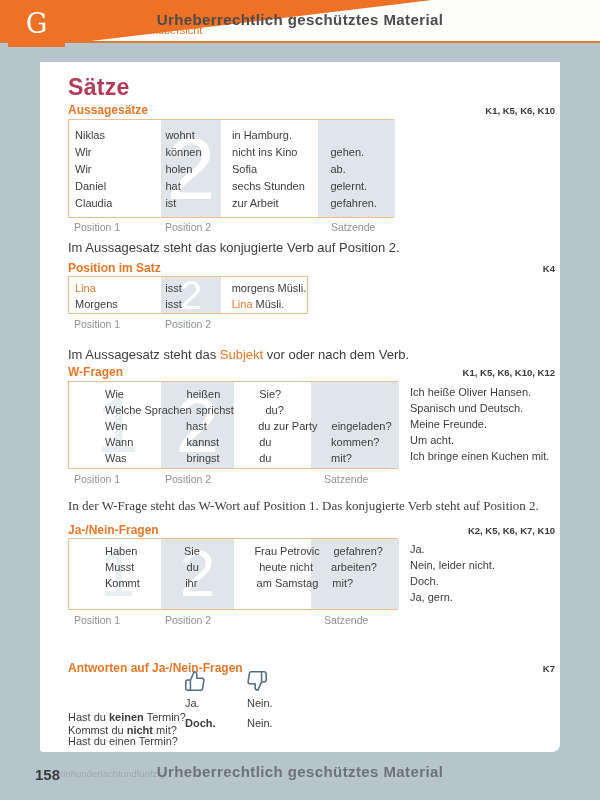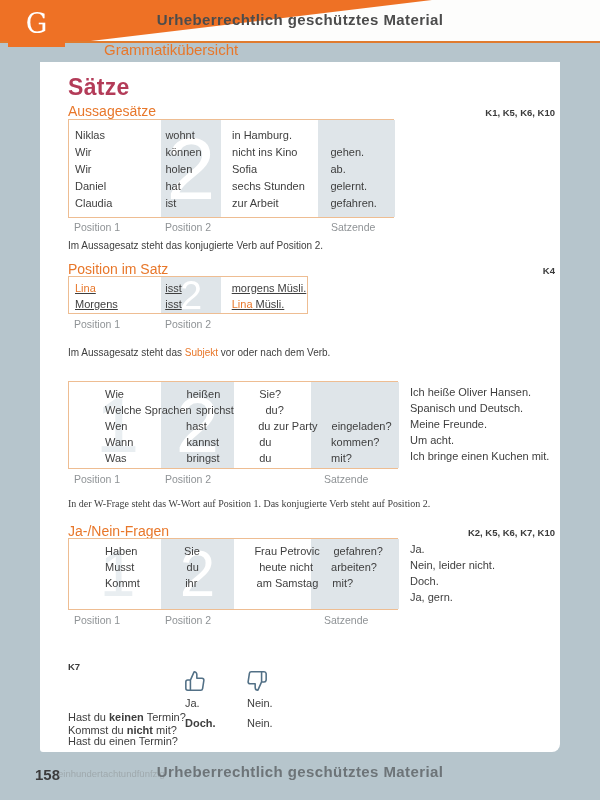--- a/index.html
+++ b/index.html
@@ -11,62 +11,62 @@
   }
   
   .header{position:absolute;top:0;left:0;width:600px;height:47px;}
   .header-white{position:absolute;top:0;left:0;width:600px;height:43px;background:#fdfdfc;}
   .orange-wedge{position:absolute;top:0;left:0;width:600px;height:43px;background:#ee7125;
     clip-path:polygon(0 0,432px 0,74px 100%,0 100%);}
   .orange-line{position:absolute;top:41px;left:0;width:600px;height:2px;background:#e07b2e;}
   .g-box{position:absolute;left:8px;top:0;width:57px;height:47px;background:#ee7125;
     color:#fff;display:flex;align-items:center;justify-content:center;
     font-family:"DejaVu Serif", serif;font-size:27px;}
-  .header-label{position:absolute;left:104px;top:41px;color:#e8772a;font-size:15px;}
+  .header-label{position:absolute;left:104px;top:24px;color:#e8772a;font-size:11px;}
   .watermark-top{position:absolute;left:0;top:11px;width:600px;text-align:center;
     color:#4c4c4c;font-size:15px;font-weight:bold;letter-spacing:.4px;z-index:5;}
   
   .card{position:absolute;left:40px;top:62px;width:520px;height:690px;background:#fff;
     border-radius:0 0 8px 3px;}
   .content{position:absolute;left:28px;top:0;width:487px;height:690px;}
   .page-title{position:absolute;left:0;top:12px;font-size:23px;font-weight:bold;color:#b33b58;letter-spacing:.3px;}
   .sec-head{position:absolute;left:0;right:0;display:flex;justify-content:space-between;align-items:baseline;}
-  .sec-head .h{color:#e8772a;font-size:14px;font-weight:normal;}
+  .sec-head .h{color:#e8772a;font-size:12px;font-weight:bold;}
   .sec-head .k{color:#3b3b3b;font-size:9.5px;font-weight:bold;}
   
   .gtable{position:absolute;background:#fff;border:1px solid #eebd92;box-sizing:border-box;}
   .colbg{position:absolute;top:0;bottom:0;background:#dfe5e9;z-index:0;}
   .digit{position:absolute;top:50%;transform:translateY(-50%);text-align:center;line-height:1;
     color:#fff;z-index:1;font-weight:400;}
   .digit.light{color:#e9eef1;}
   .trow{position:relative;z-index:2;display:flex;font-size:11px;color:#3e3e3e;align-items:flex-end;}
   .trow span{box-sizing:border-box;white-space:nowrap;}
   
   .t1{width:326px;height:99px;padding-top:7px;}
   .t1 .trow{height:17px;line-height:17px;}
   .t1 .c1{width:92px;padding-left:6px;}
   .t1 .c2{width:60px;padding-left:5px;}
   .t1 .c3{width:97px;padding-left:12px;}
   .t1 .c4{width:77px;padding-left:14px;}
   
   .t2{width:240px;height:38px;padding-top:3px;}
-  .t2 .trow{height:16px;line-height:16px;text-decoration:underline;}
+  .t2 .trow{height:16px;line-height:16px;}
   .t2 .c1{width:92px;padding-left:6px;}
   .t2 .c2{width:60px;padding-left:5px;}
   .t2 .c3{width:88px;padding-left:12px;}
   
   .t3{width:330px;padding-top:4px;}
   .t3 .trow{height:16px;line-height:16px;}
   .t3 .c1{width:92px;padding-left:6px;margin-left:30px;}
   .t3 .c2{width:73px;padding-left:5px;}
   .t3 .c3{width:77px;padding-left:12px;}
   .t3 .c4{width:88px;padding-left:14px;}
   .labels{position:absolute;height:14px;color:#8f9396;font-size:10.5px;}
   .labels span{position:absolute;top:0;white-space:nowrap;}
-  .note{position:absolute;left:0;font-size:10px;color:#3e3e3e;white-space:nowrap;}
+  .note{position:absolute;left:0;font-size:13px;color:#3e3e3e;white-space:nowrap;}
   .accent{color:#e8772a;}
   .answers{position:absolute;font-size:11px;color:#3e3e3e;}
   .answers div{height:16px;line-height:16px;white-space:nowrap;}
   
   .thumb{position:absolute;width:22px;height:22px;}
   .qa{position:absolute;font-size:11px;color:#3e3e3e;}
   .qa .q{position:absolute;left:0;white-space:nowrap;height:13.5px;line-height:13.5px;}
   .qa .a{position:absolute;white-space:nowrap;}
   .b{font-weight:bold;}
   
@@ -158,20 +158,24 @@
       <span class="c2">isst</span>
       <span class="c3"><span class="accent">Lina</span><span> Müsli.</span></span>
     </div>
   </div>
   <div class="labels" style="left:0;top:256px;width:240px;">
     <span style="left:6px;">Position 1</span>
     <span style="left:97px;">Position 2</span>
   </div>
   <div class="note" style="top:285px;"><span>Im Aussagesatz steht das </span><span class="accent">Subjekt</span><span> vor oder nach dem Verb.</span></div>
 
+  <div class="sec-head" style="top:303px;">
+    <span class="h">W-Fragen</span>
+    <span class="k">K1, K5, K6, K10, K12</span>
+  </div>
   <div class="gtable t3" style="left:0;top:319px;height:88px;">
     <div class="colbg" style="left:92px;width:73px;"></div>
     <div class="colbg" style="left:242px;width:88px;"></div>
     <div class="digit light" style="left:5px;width:87px;font-size:78px;">1</div>
     <div class="digit" style="left:92px;width:73px;font-size:78px;">2</div>
     <div class="trow">
       <span class="c1">Wie</span>
       <span class="c2">heißen</span>
       <span class="c3">Sie?</span>
       <span class="c4"></span>
@@ -249,20 +253,21 @@
     <div>Doch.</div>
     <div>Ja, gern.</div>
   </div>
   <div class="labels" style="left:0;top:552px;width:330px;">
     <span style="left:6px;">Position 1</span>
     <span style="left:97px;">Position 2</span>
     <span style="left:256px;">Satzende</span>
   </div>
 
   <div class="sec-head" style="top:599px;">
+    <span class="h">Antworten auf Ja-/Nein-Fragen</span>
     <span class="k">K7</span>
   </div>
   <div class="thumb" style="left:116px;top:608px;">
     <svg viewBox="0 0 24 24" width="22" height="22" fill="none" stroke="#527086" stroke-width="1.7" stroke-linecap="round" stroke-linejoin="round">
       <path d="M14 9V5a3 3 0 0 0-3-3l-4 9v11h11.28a2 2 0 0 0 2-1.7l1.38-9a2 2 0 0 0-2-2.3zM7 22H4a2 2 0 0 1-2-2v-7a2 2 0 0 1 2-2h3"></path>
     </svg>
   </div>
   <div class="thumb" style="left:178px;top:608px;">
     <svg viewBox="0 0 24 24" width="22" height="22" fill="none" stroke="#527086" stroke-width="1.7" stroke-linecap="round" stroke-linejoin="round">
       <path d="M10 15v4a3 3 0 0 0 3 3l4-9V2H5.72a2 2 0 0 0-2 1.7l-1.38 9a2 2 0 0 0 2 2.3zm7-13h2.67A2.31 2.31 0 0 1 22 4v7a2.31 2.31 0 0 1-2.33 2H17"></path>

